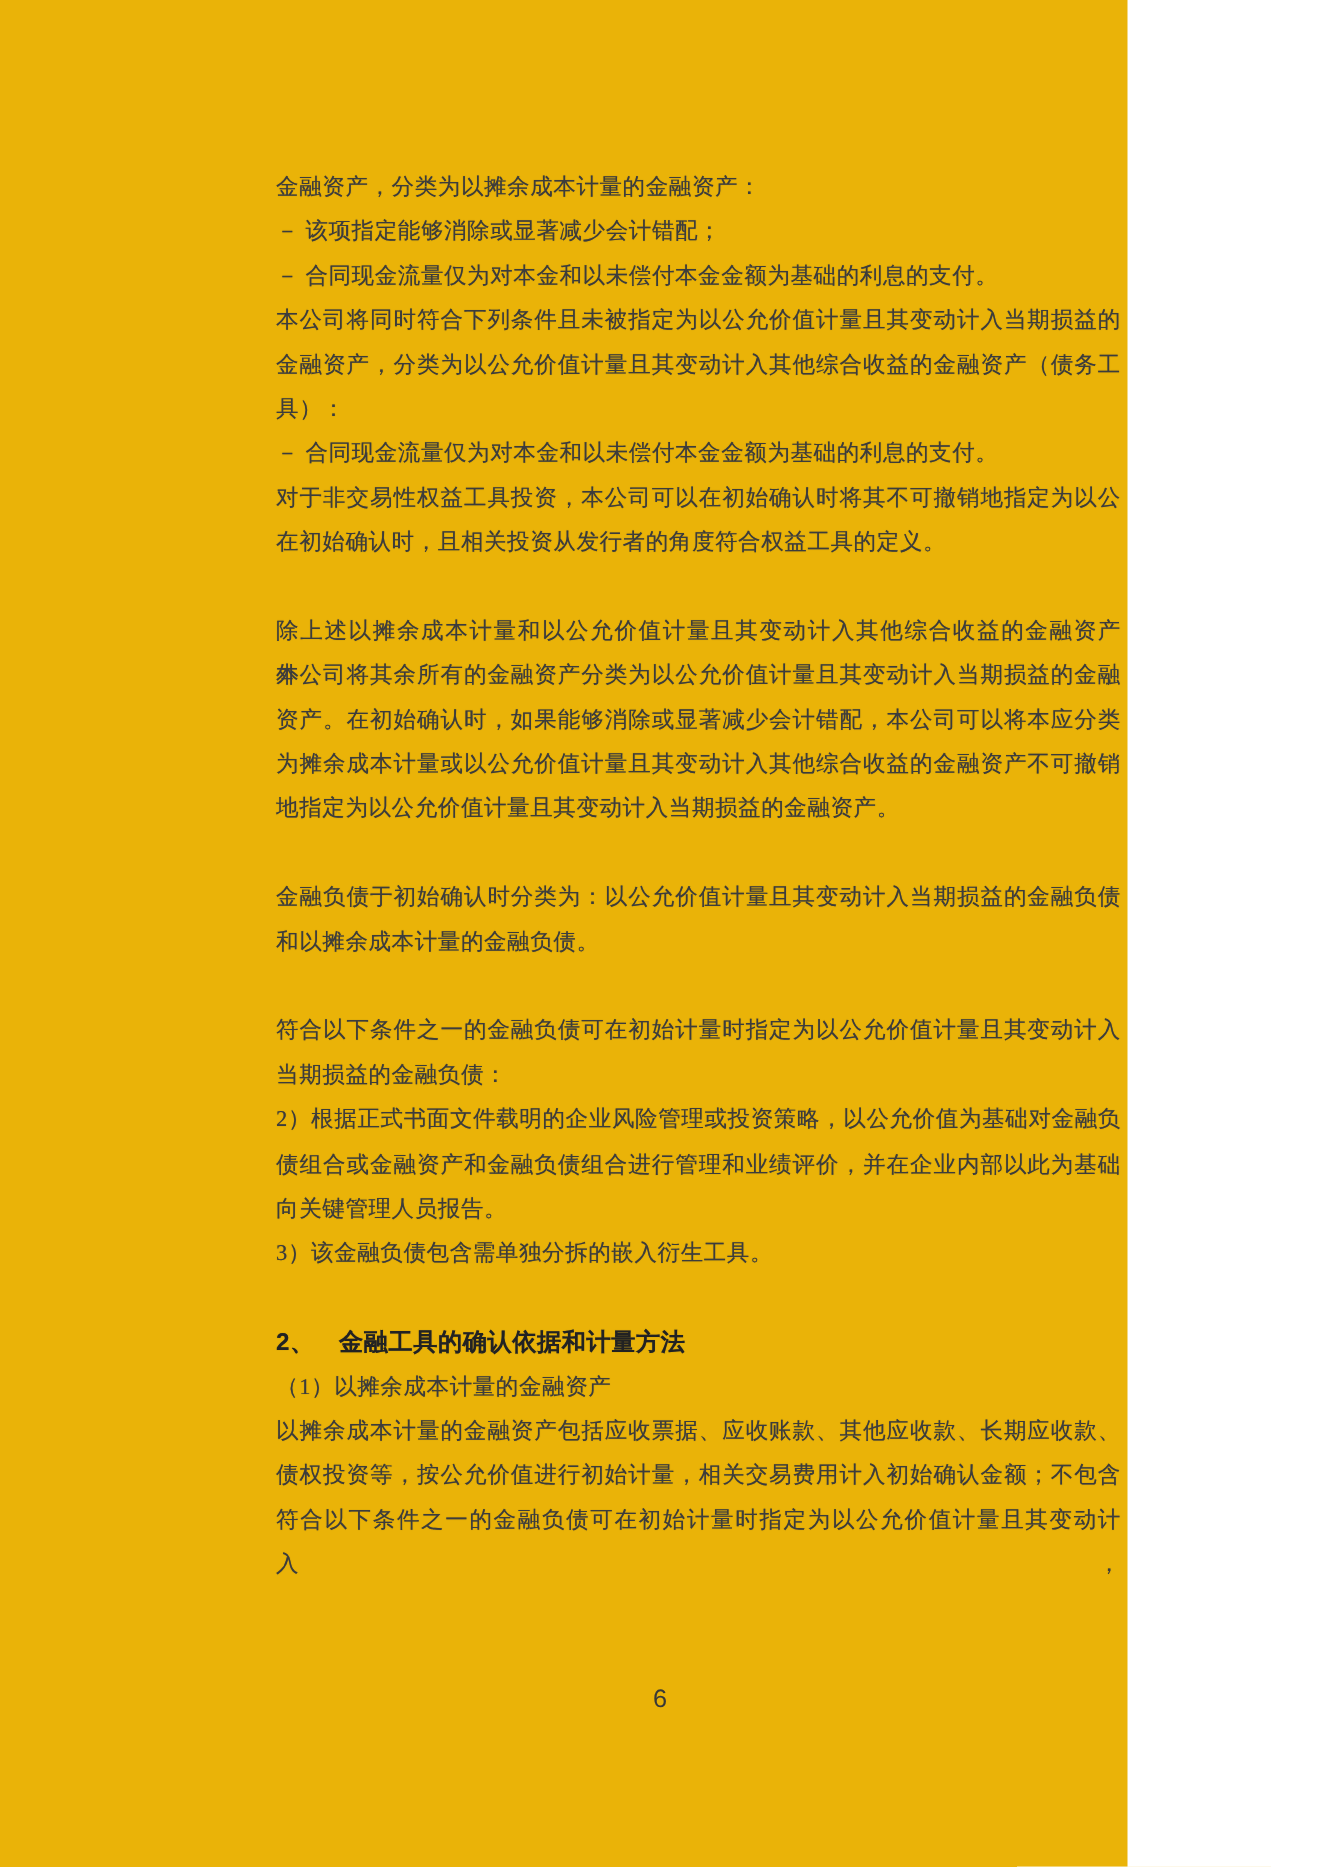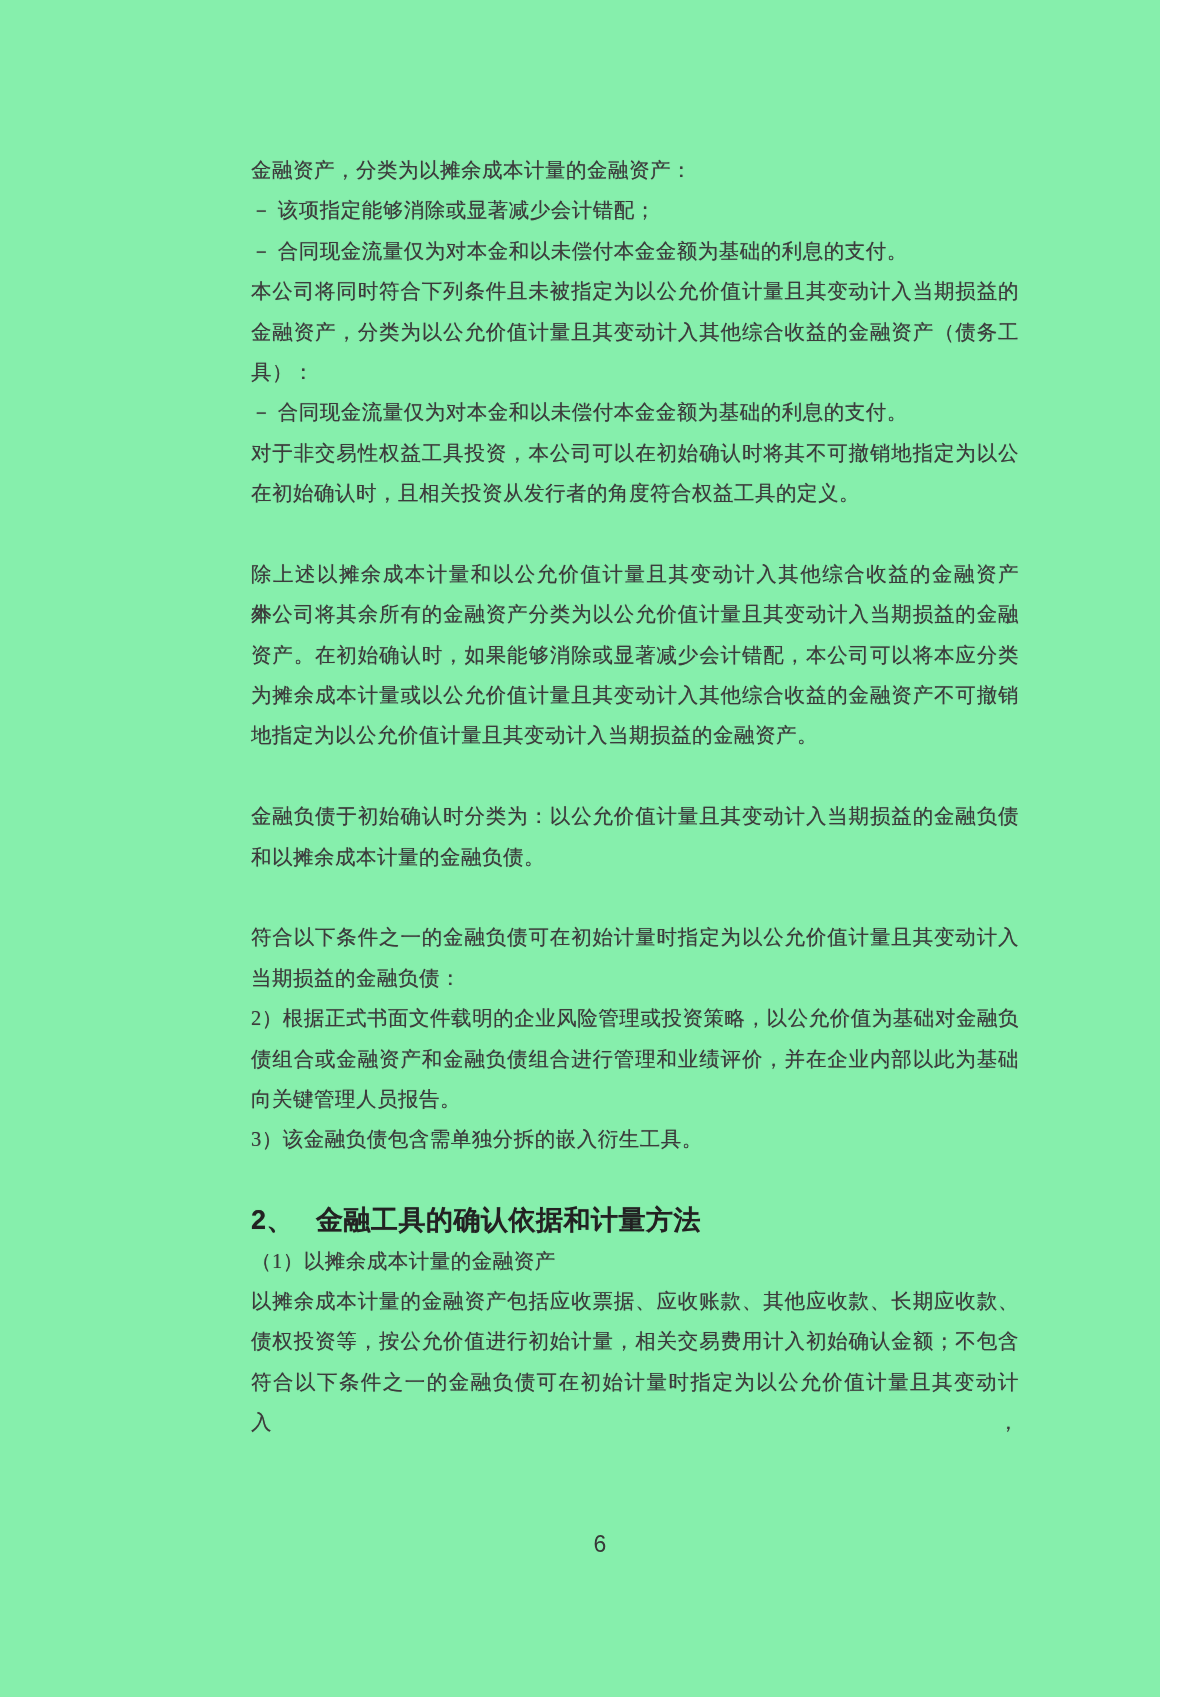--- a/index.html
+++ b/index.html
@@ -3,23 +3,23 @@
 <meta charset="utf-8">
 <title>Document Page</title>
 <style>
   html, body {
     margin: 0;
     padding: 0;
     background: #ffffff;
   }
   .page {
     position: relative;
-    width: 1160px;
+    width: 1025px;
     height: 1697px;
-    background: #86efac;
+    background: #eab308;
     overflow: hidden;
     font-family: "Liberation Serif", "DejaVu Serif", serif;
   }
   .text-block {
     position: absolute;
     left: 251px;
     top: 150px;
     width: 768px;
   }
   .line {
@@ -37,21 +37,21 @@
     text-align-last: justify;
     text-justify: inter-character;
   }
   .line.blank {
     
   }
   .line.heading {
     font-family: "Liberation Sans", "DejaVu Sans", sans-serif;
     font-weight: bold;
     color: #222222;
-    font-size: 27px;
+    font-size: 22px;
   }
   .line.heading .h-title {
     display: inline-block;
     margin-left: 22px;
   }
   .page-number {
     position: absolute;
     left: 0;
     top: 1531px;
     width: 1200px;

